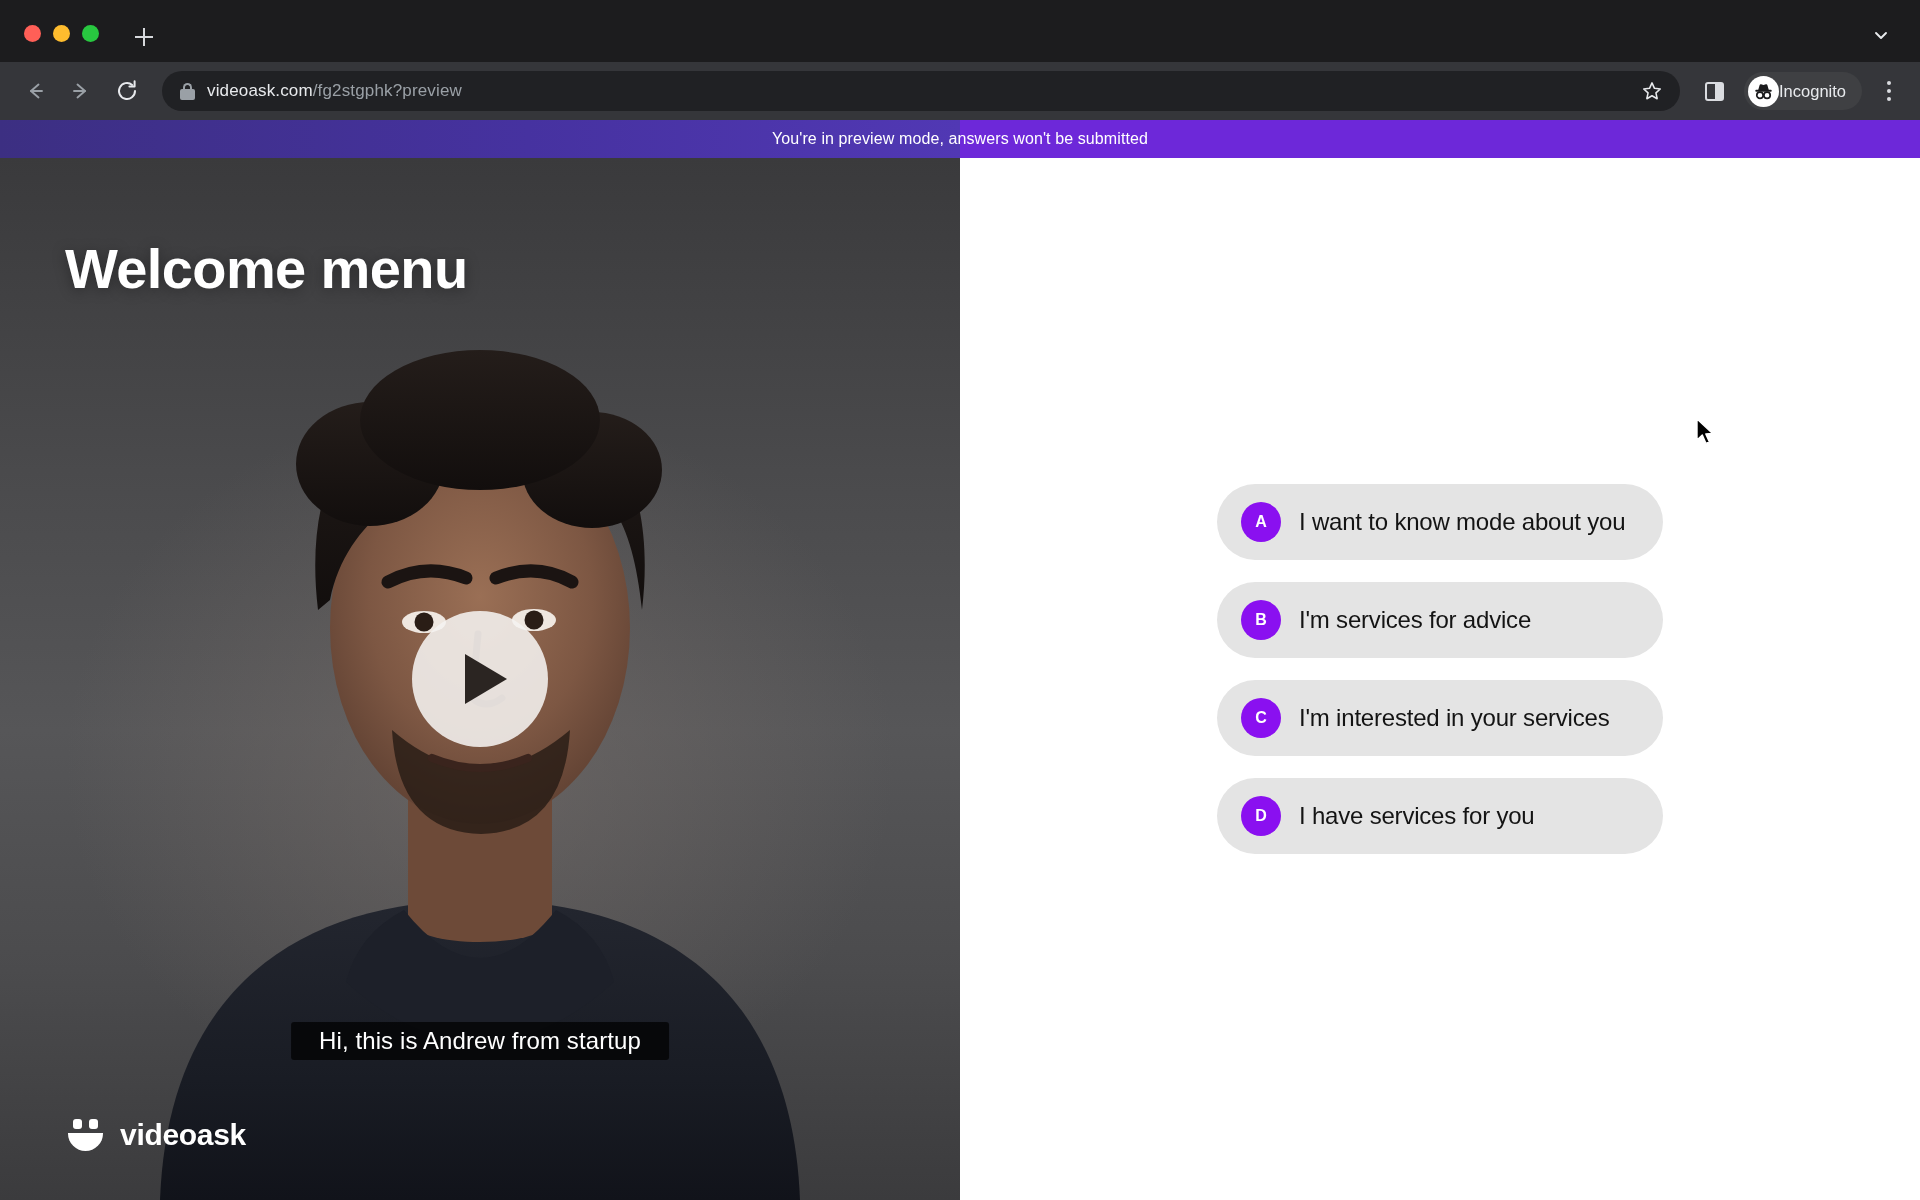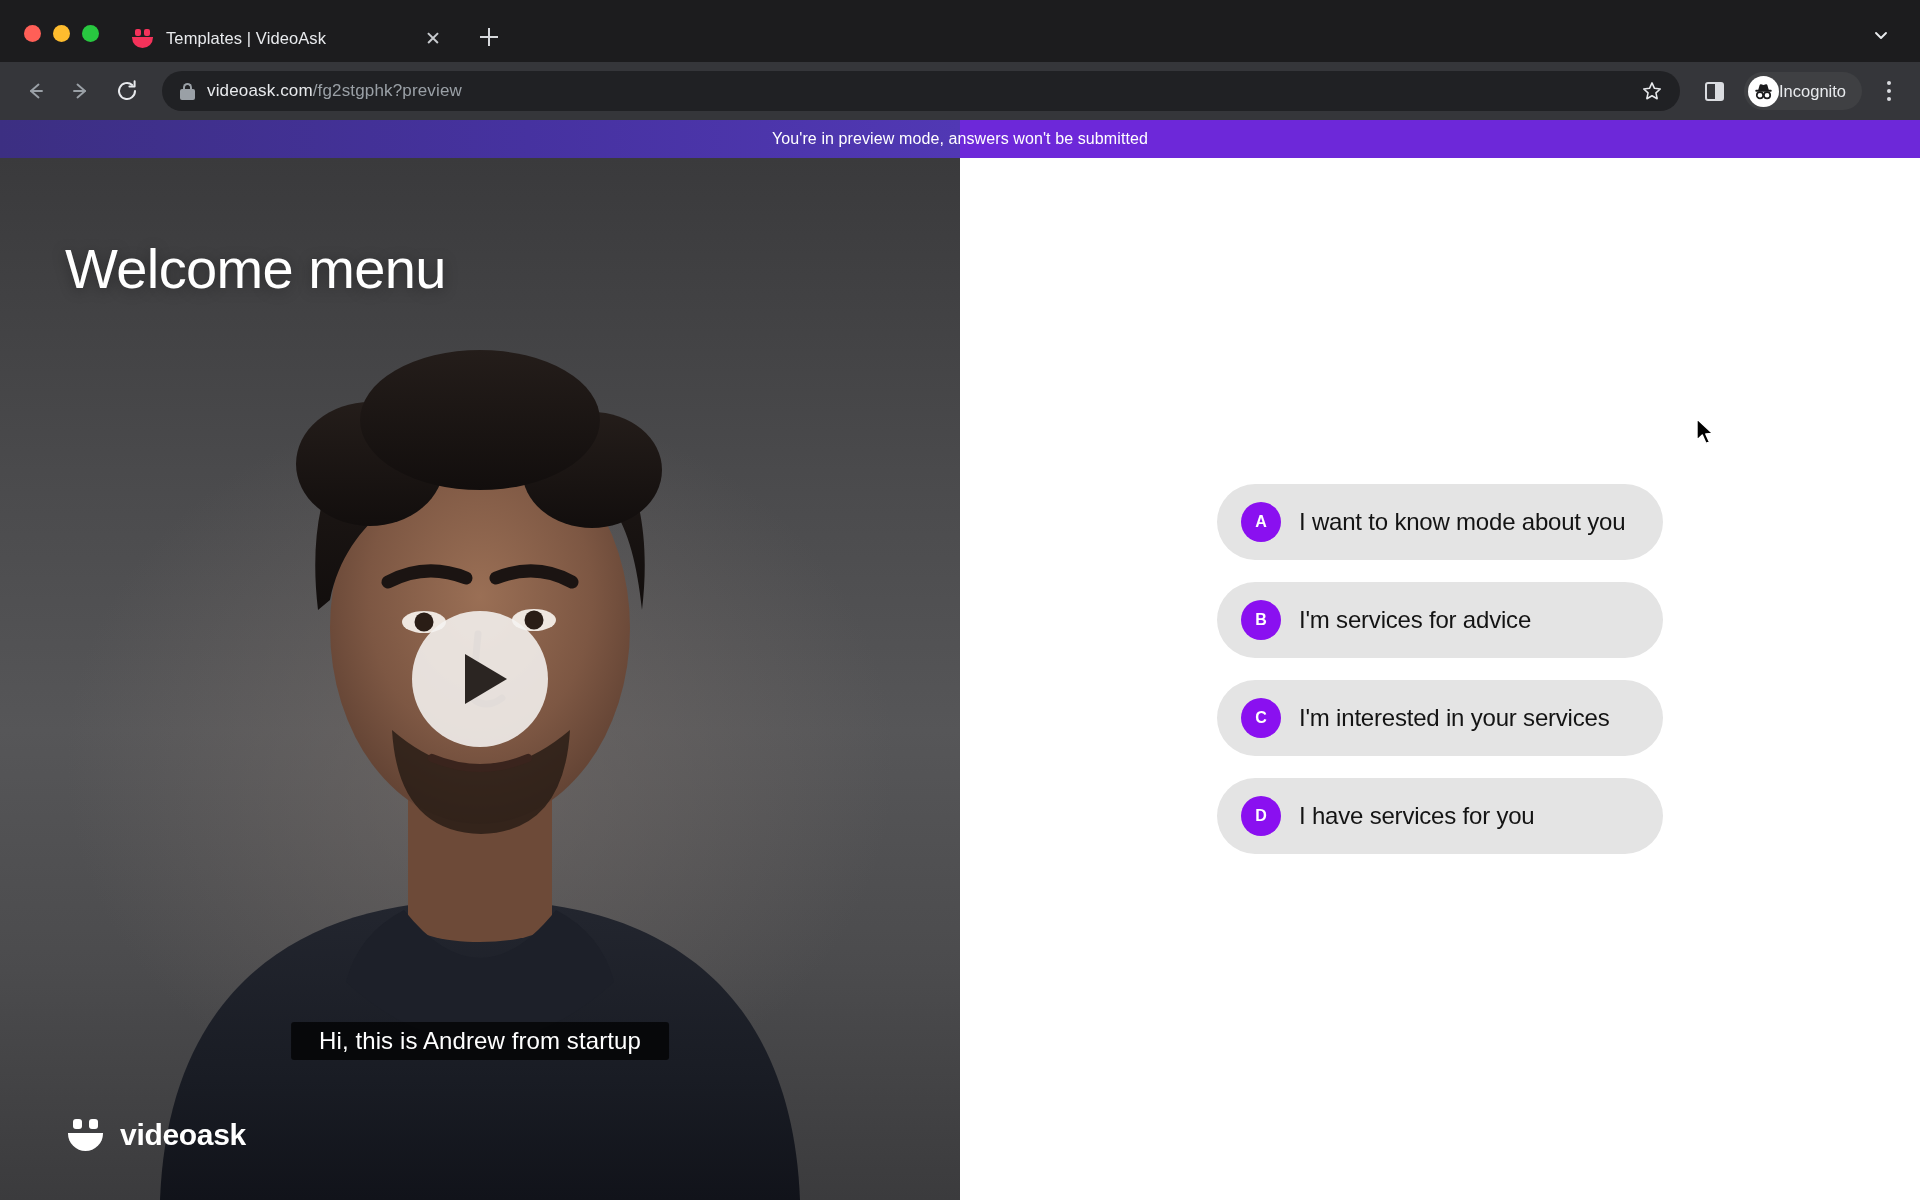--- a/index.html
+++ b/index.html
@@ -140,21 +140,21 @@
   #video-panel {
     width:960px; height:100%; position:relative; overflow:hidden;
     background:
       radial-gradient(ellipse 60% 48% at 50% 58%, rgba(120,112,108,0.55) 0%, rgba(60,58,58,0) 72%),
       linear-gradient(180deg,#3a3a3c 0%,#4a4a4c 30%,#565658 55%,#4b4b4d 78%,#3b3b3d 100%);
   }
   
   #portrait { position:absolute; left:0; bottom:0; width:100%; height:100%; }
   #video-title {
     position:absolute; left:65px; top:78px; z-index:6;
-    color:#ffffff; font-size:56px; font-weight:400; letter-spacing:-0.6px;
+    color:#ffffff; font-size:56px; font-weight:700; letter-spacing:-0.6px;
     text-shadow:0 2px 14px rgba(0,0,0,.35);
   }
   #play-button {
     position:absolute; left:50%; top:50%; transform:translate(-50%,-50%);
     width:136px; height:136px; border-radius:50%;
     background:rgba(245,242,240,0.88);
     display:flex; align-items:center; justify-content:center; z-index:7;
   }
   #play-triangle {
     width:0; height:0; margin-left:11px;
@@ -202,29 +202,20 @@
 <div id="browser-window">
 
   <div id="tabstrip">
 
     <div id="traffic-lights">
       <div class="traffic-dot tl-red"></div>
       <div class="traffic-dot tl-yellow"></div>
       <div class="traffic-dot tl-green"></div>
     </div>
 
-    <div class="tab inactive">
-      <div class="favicon">
-        <div class="eye l"></div>
-          <div class="eye r"></div>
-          <div class="mouth"></div>
-      </div>
-      <span class="tab-title">Templates | VideoAsk</span>
-      <div class="tab-close"></div>
-    </div>
 
 
     <div id="new-tab-btn"></div>
 
     <div id="tabstrip-right">
       <svg width="18" height="18" viewBox="0 0 18 18" aria-hidden="true">
         <path d="M4 7 L9 12 L14 7" fill="none" stroke="#e8eaed" stroke-width="1.9" stroke-linecap="round" stroke-linejoin="round"></path>
       </svg>
     </div>
   </div>

